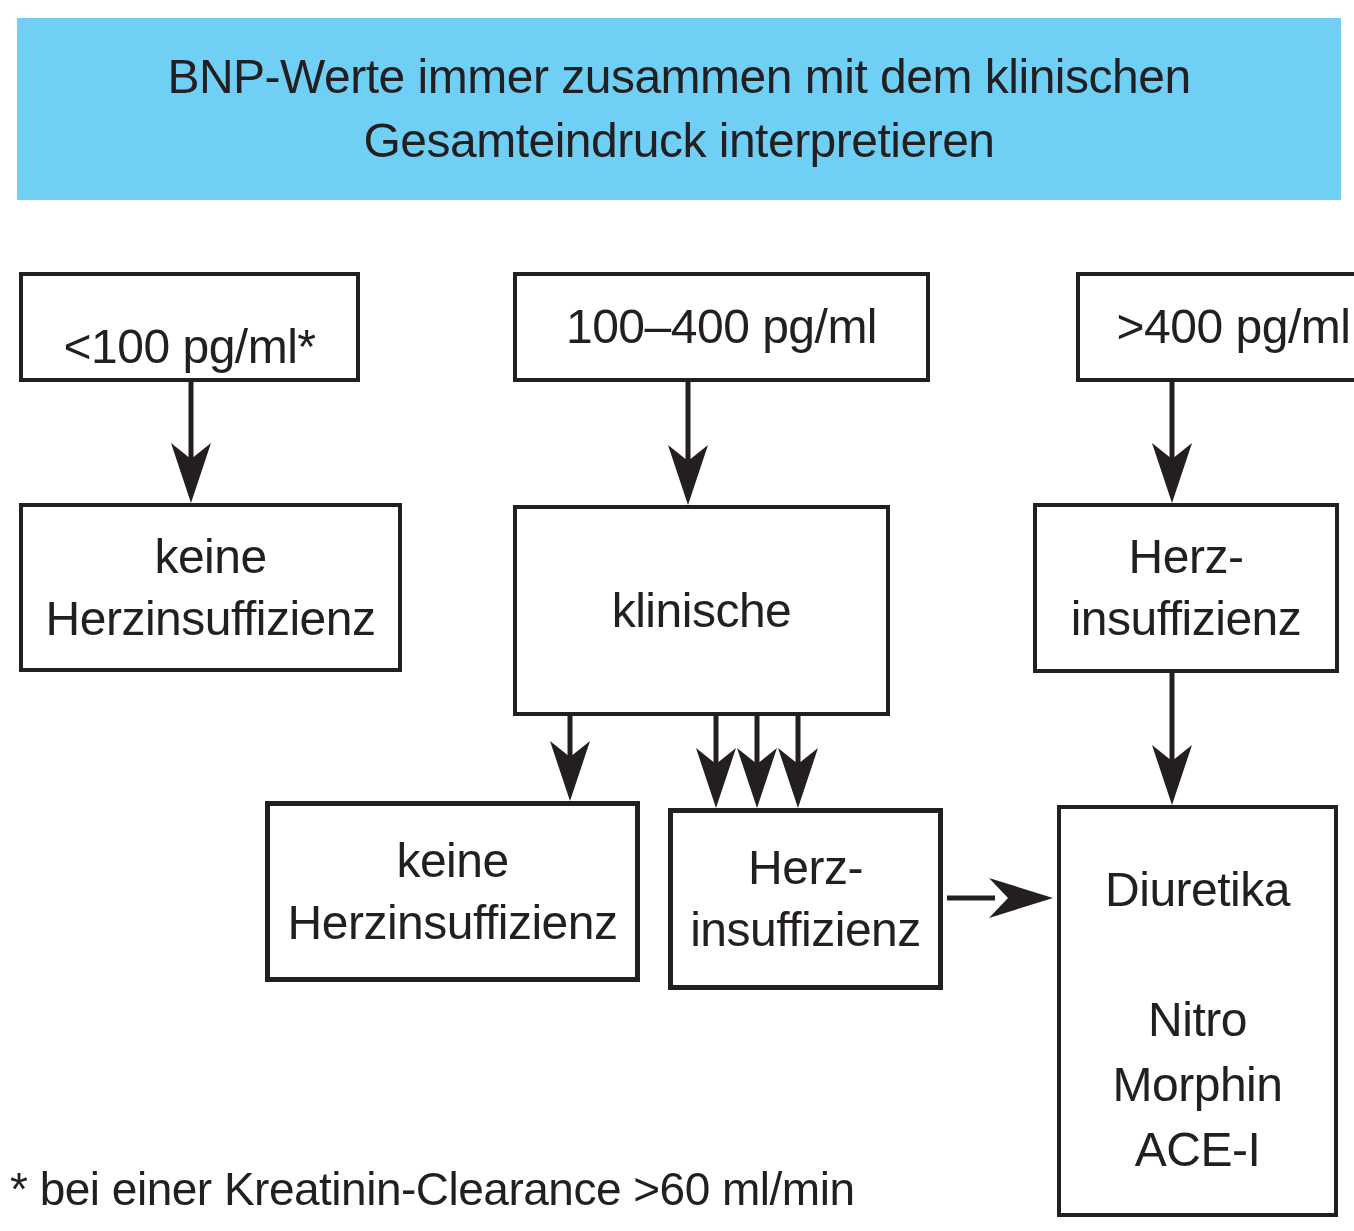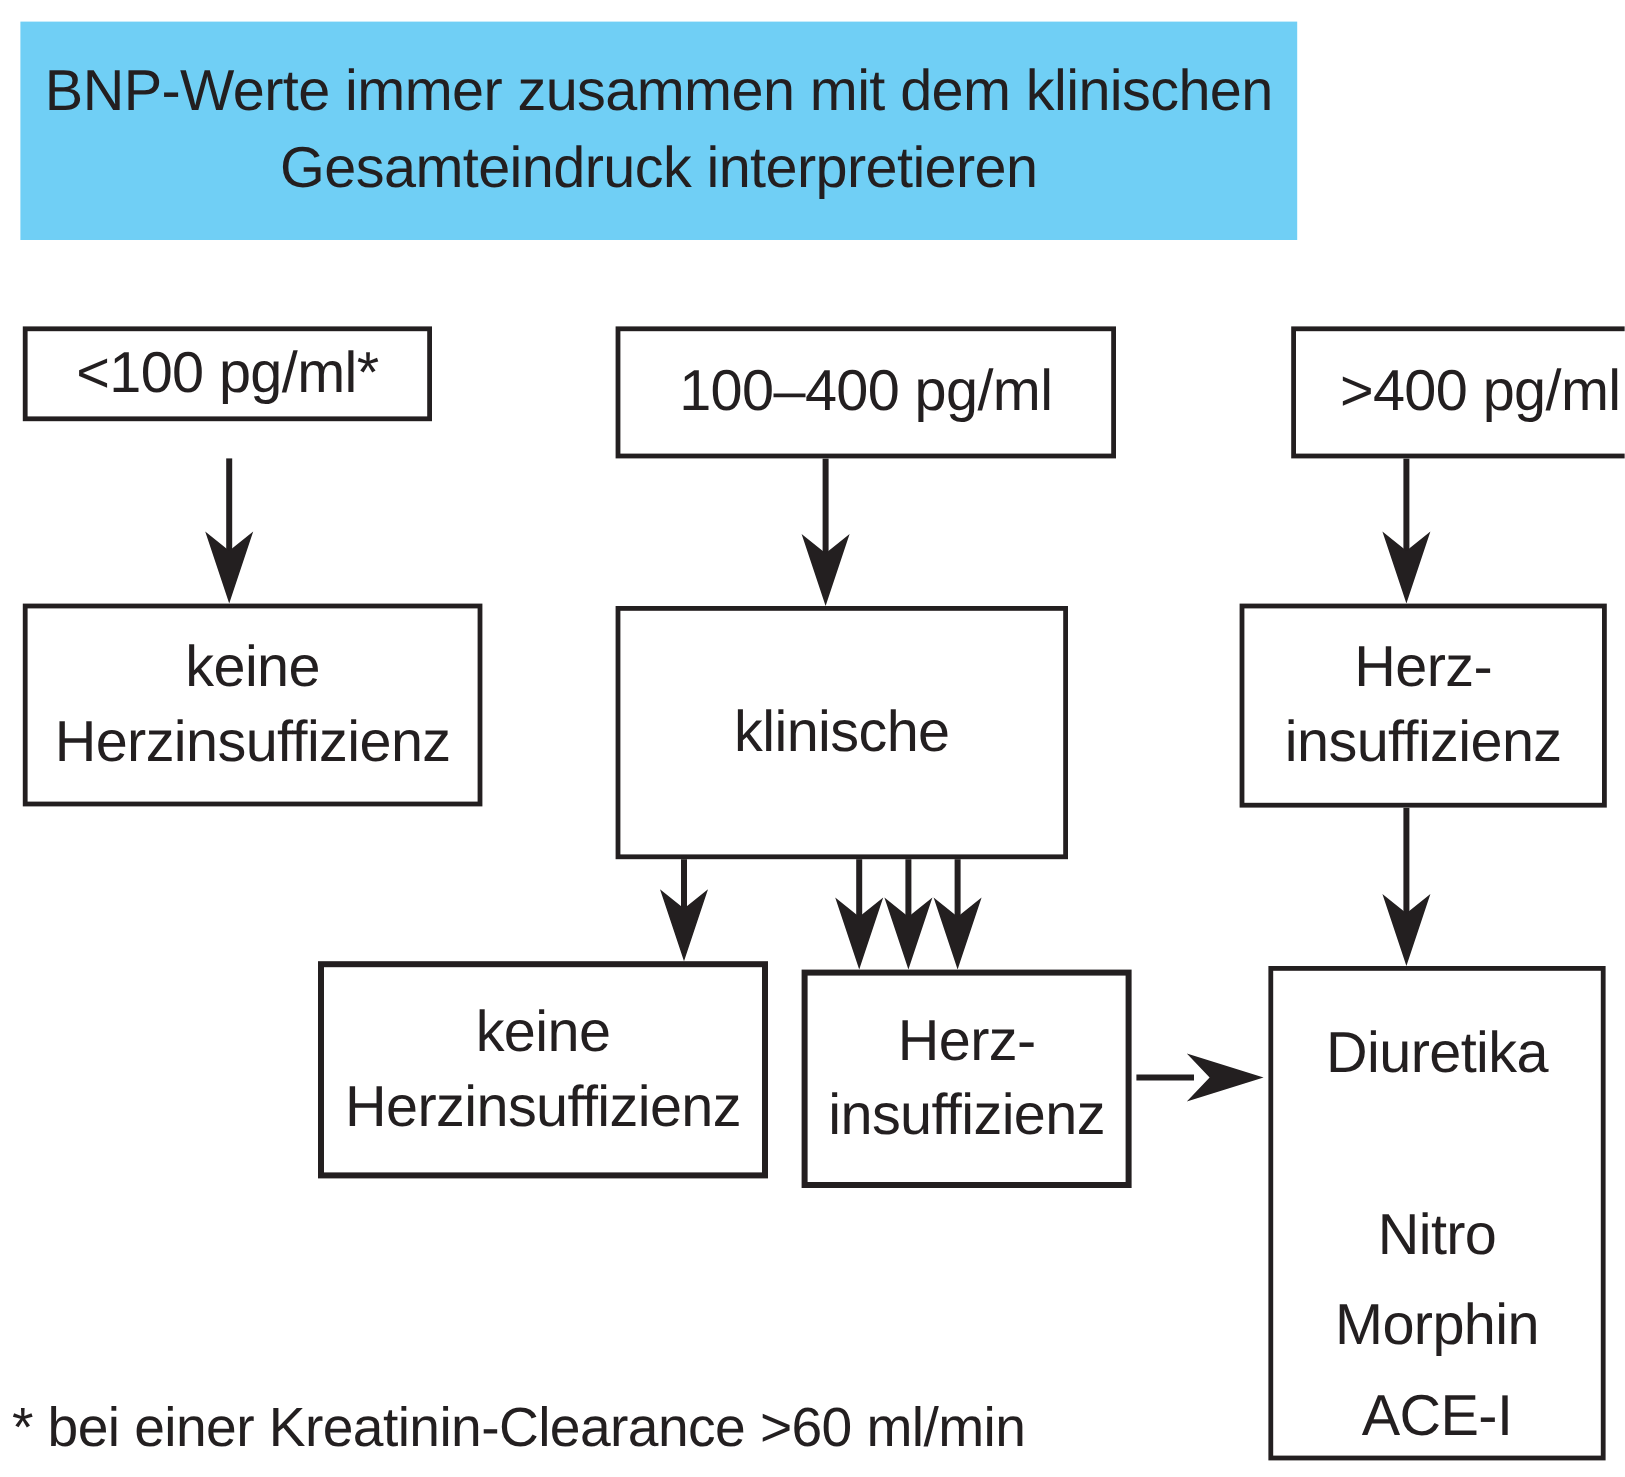--- a/index.html
+++ b/index.html
@@ -29,21 +29,21 @@
     stroke-width: 5;
   }
   .arrow-layer polygon {
     fill: #231f20;
     stroke: none;
   }
   .banner {
     position: absolute;
     left: 17px;
     top: 18px;
-    width: 1064px;
+    width: 1324px;
     height: 182px;
     background: #70cff5;
     display: flex;
     flex-direction: column;
     align-items: center;
     justify-content: center;
     text-align: center;
     font-size: 48px;
     line-height: 64px;
     letter-spacing: -0.5px;
@@ -56,32 +56,32 @@
     display: flex;
     flex-direction: column;
     align-items: center;
     justify-content: center;
     text-align: center;
     font-size: 48px;
     line-height: 62px;
     letter-spacing: -0.5px;
   }
   .box.thick { border-width: 5px; }
-  .box-a { left: 19px;   top: 272px; width: 341px; height: 79px; }
+  .box-a { left: 19px;   top: 272px; width: 341px; height: 110px; justify-content: flex-end; }
   .box-b { left: 513px;  top: 272px; width: 417px; height: 110px; }
   .box-c { left: 1076px; top: 272px; width: 315px; height: 110px; }
   .box-d { left: 19px;   top: 503px; width: 383px; height: 169px; }
   .box-e { left: 513px;  top: 505px; width: 377px; height: 211px; }
   .box-f { left: 1033px; top: 503px; width: 306px; height: 170px; }
   .box-g { left: 265px;  top: 801px; width: 375px; height: 181px; }
   .box-h { left: 668px;  top: 808px; width: 275px; height: 182px; }
   .box-i {
     left: 1057px; top: 805px; width: 281px; height: 412px;
-    justify-content: space-between;
-    padding-top: 36px;
+    justify-content: flex-start;
+    padding-top: 48px;
     line-height: 65px;
   }
   .box-i .spacer { height: 65px; }
   .footnote {
     position: absolute;
     left: 10px;
     top: 1160px;
     font-size: 46px;
     line-height: 58px;
     letter-spacing: -0.5px;

